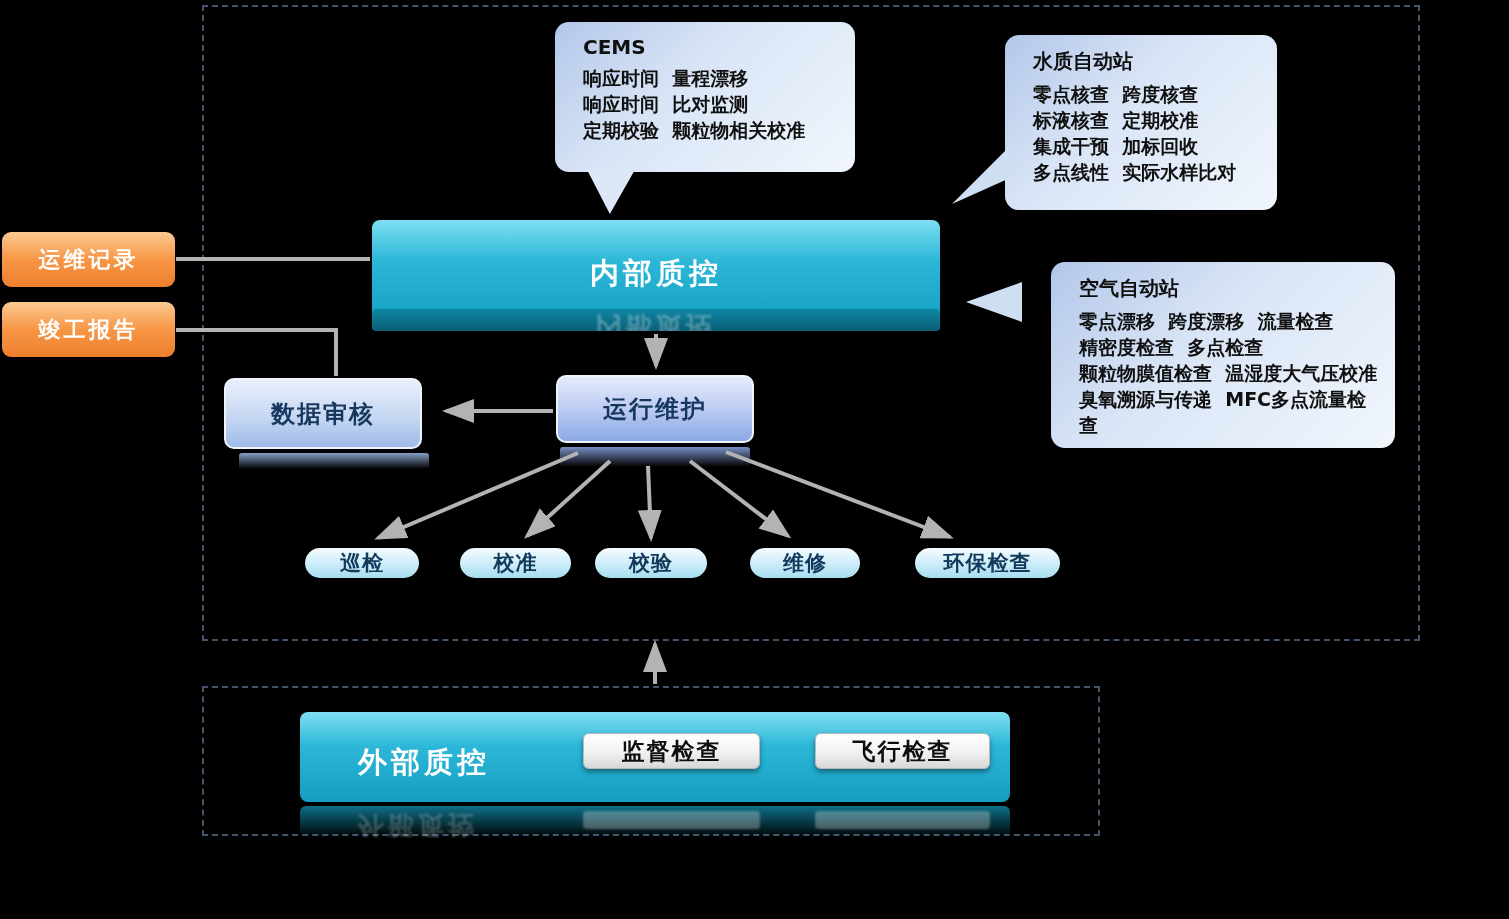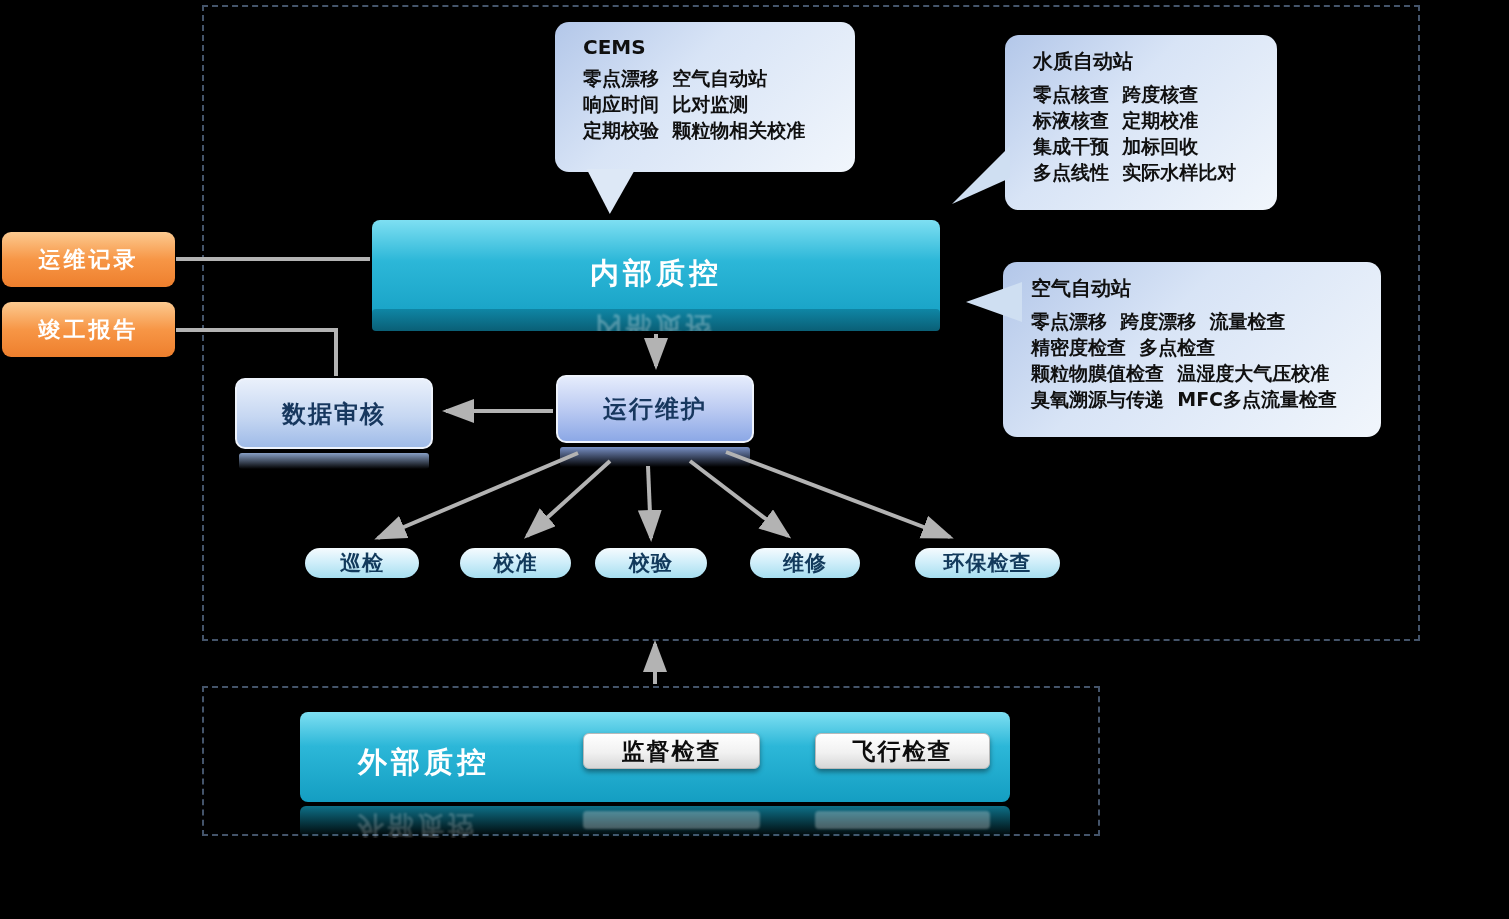--- a/index.html
+++ b/index.html
@@ -34,21 +34,21 @@
   .reflect { position:absolute; overflow:hidden; }
   .reflect-internal { left:372px; top:309px; width:568px; height:22px; border-radius:4px;
                       background:linear-gradient(180deg,#0f86a5 0%,#0a5f76 100%); }
   .reflect-internal .ghost { transform:scaleY(-1); color:rgba(255,255,255,.30); font-weight:bold;
                       font-size:26px; letter-spacing:4px; text-align:center; filter:blur(1px); }
 
   
   .blue-node { position:absolute; border-radius:10px; border:2px solid #eef3fc;
                color:#17375e; font-weight:bold; display:flex; align-items:center; justify-content:center;
                box-shadow:0 2px 4px rgba(0,0,0,.45); letter-spacing:2px; }
-  .box-datareview { left:235px; top:378px; width:198px; height:71px; font-size:24px;
+  .box-datareview { left:224px; top:378px; width:198px; height:71px; font-size:24px;
                background:linear-gradient(180deg,#e9f0fb 0%,#c6d7f2 55%,#9fbbe8 100%);font-family:Liberation Serif, serif; }
   .box-operation  { left:556px; top:375px; width:198px; height:68px; font-size:24px;
                background:linear-gradient(180deg,#e5ecfc 0%,#bccbf2 50%,#8ca8e6 100%); }
   .reflect-datareview { left:239px; top:453px; width:190px; height:16px; border-radius:3px;
                background:linear-gradient(180deg,rgba(159,187,232,.85),rgba(159,187,232,0)); }
   .reflect-operation  { left:560px; top:447px; width:190px; height:20px; border-radius:3px;
                background:linear-gradient(180deg,rgba(140,168,230,.85),rgba(140,168,230,0)); }
 
   
   .pill { position:absolute; top:548px; height:30px; border-radius:19px;
@@ -96,36 +96,36 @@
 </head>
 <body>
 
 <div class="canvas">
 
   <div class="dashed rect-top"></div>
   <div class="dashed rect-bottom"></div>
 
   <div class="callout" style="left:555px; top:22px; width:300px; min-height:150px;">
     <div class="title">CEMS</div>
-    <div class="line">零点漂移  空气自动站</div>
+    <div class="line">响应时间  量程漂移</div>
     <div class="line">响应时间  比对监测</div>
     <div class="line">定期校验  颗粒物相关校准</div>
   </div>
   <div class="tail tail-cems"></div>
 
   <div class="callout" style="left:1005px; top:35px; width:272px; min-height:175px;">
     <div class="title">水质自动站</div>
     <div class="line">零点核查  跨度核查</div>
     <div class="line">标液核查  定期校准</div>
     <div class="line">集成干预  加标回收</div>
     <div class="line">多点线性  实际水样比对</div>
   </div>
   <div class="tail tail-water"></div>
 
-  <div class="callout" style="left:1003px; top:262px; width:378px; min-height:175px;">
+  <div class="callout" style="left:1051px; top:262px; width:344px; min-height:175px;">
     <div class="title">空气自动站</div>
     <div class="line">零点漂移  跨度漂移  流量检查</div>
     <div class="line">精密度检查  多点检查</div>
     <div class="line">颗粒物膜值检查  温湿度大气压校准</div>
     <div class="line">臭氧溯源与传递  MFC多点流量检查</div>
   </div>
   <div class="tail tail-air"></div>
 
   <div class="orange orange-ops">
     <span>运维记录</span>

